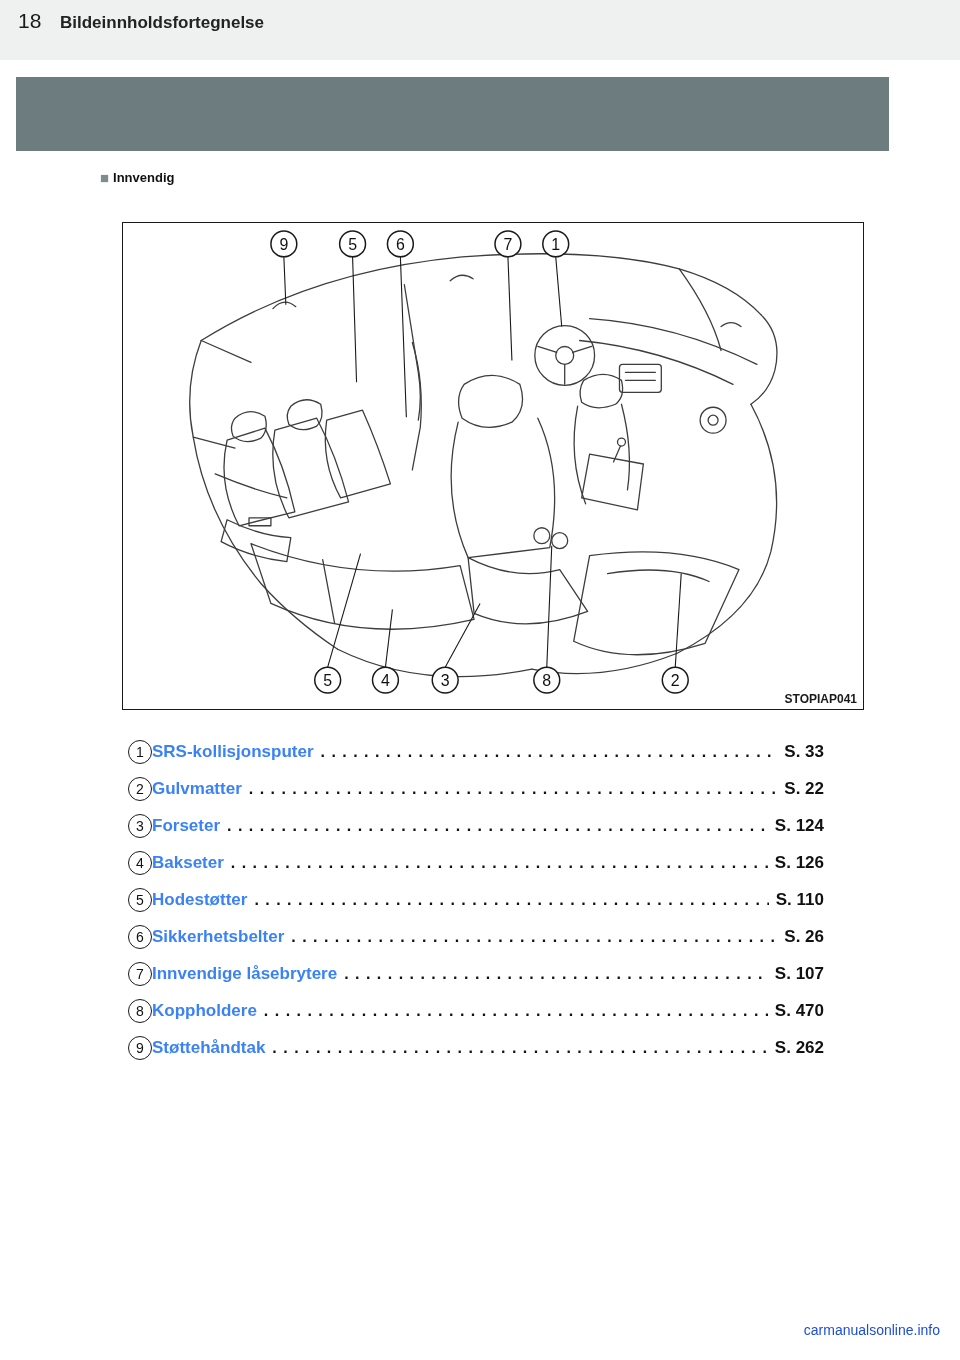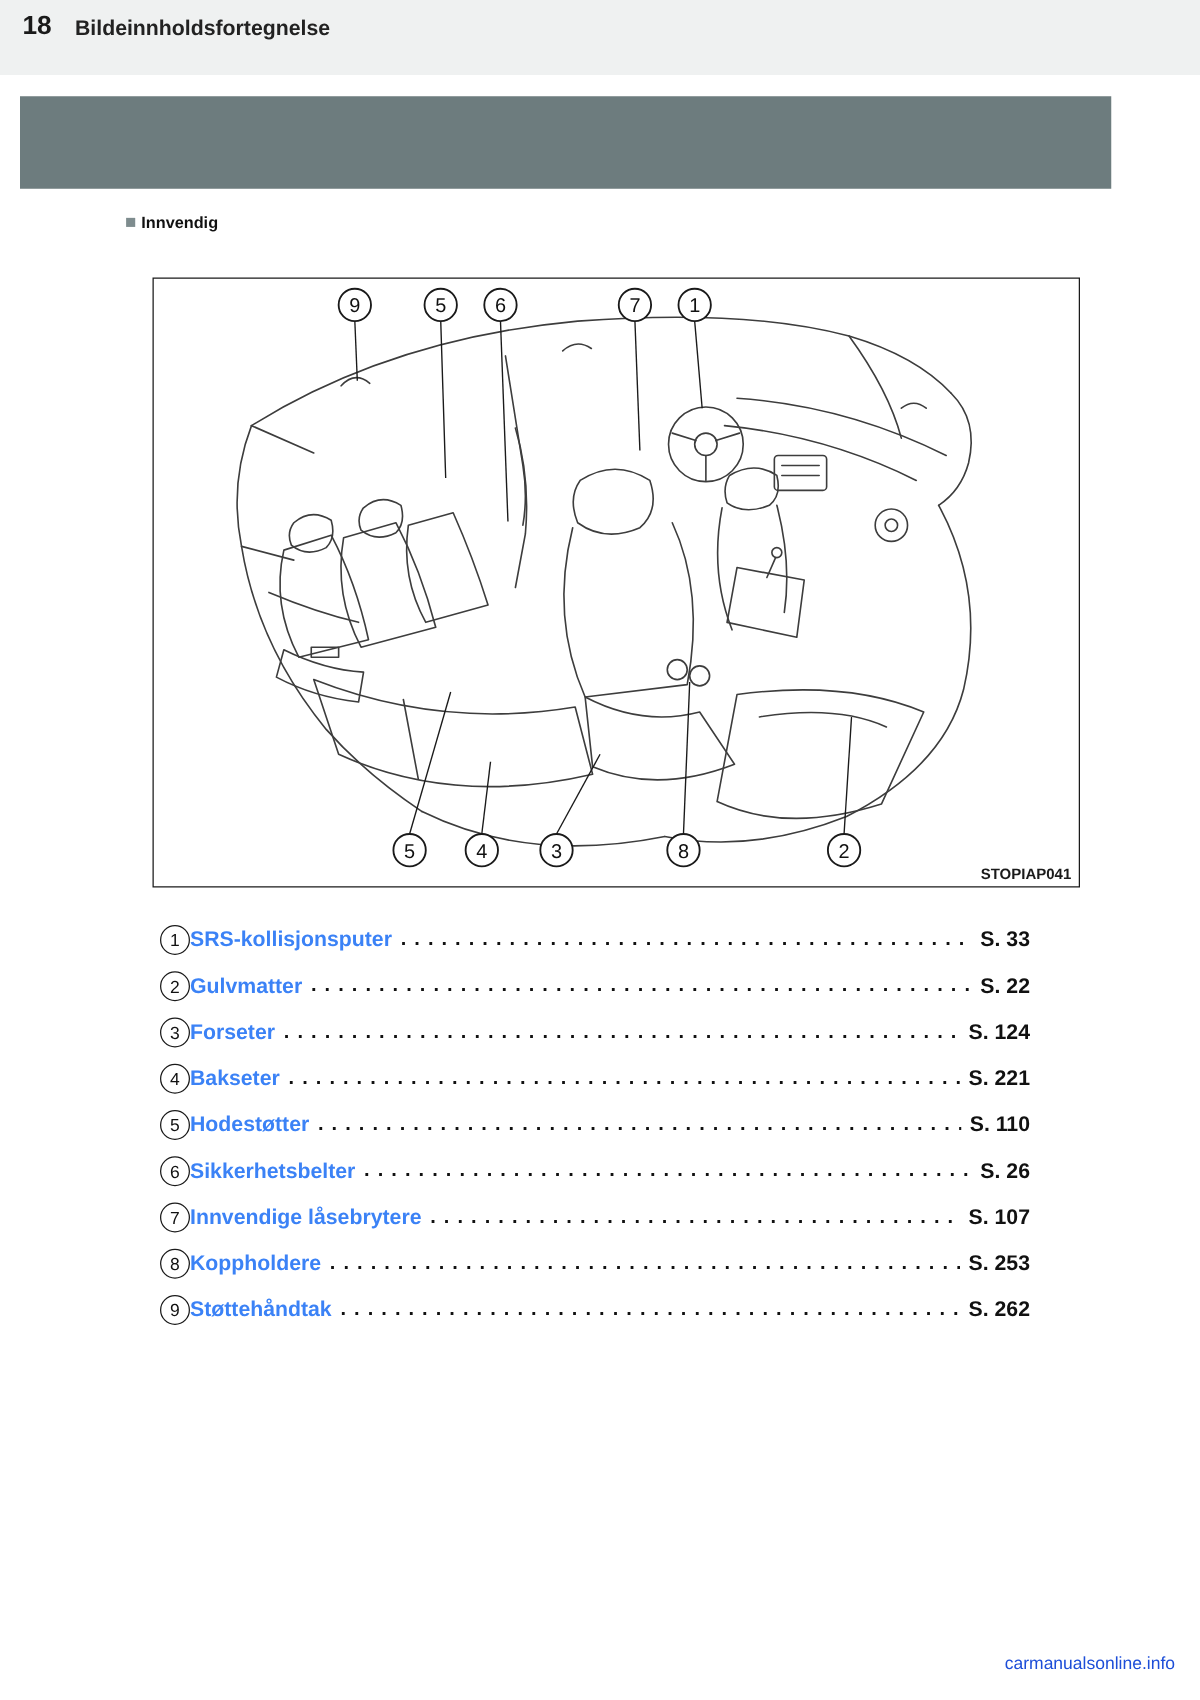--- a/index.html
+++ b/index.html
@@ -15,21 +15,21 @@
   .header-strip {
     position: absolute;
     left: 0; top: 0;
     width: 960px; height: 60px;
     background: #eff1f1;
   }
   .page-number {
     position: absolute;
     left: 18px; top: 9px;
     font-size: 21px;
-    font-weight: bold;
+    font-weight: normal;
     color: #1a1a1a;
   }
   .header-title {
     position: absolute;
     left: 60px; top: 13px;
     font-size: 17px;
     color: #222;
     font-weight: bold;
   }
   
@@ -281,21 +281,21 @@
     <div class="toc-row">
       <div class="toc-circle">3</div>
       <div class="toc-label">Forseter</div>
       <div class="toc-leader">. . . . . . . . . . . . . . . . . . . . . . . . . . . . . . . . . . . . . . . . . . . . . . . . . . . . . . . . . . . . . . . . . . . . . . . . . . . . . . . .</div>
       <div class="toc-page">S. 124</div>
     </div>
     <div class="toc-row">
       <div class="toc-circle">4</div>
       <div class="toc-label">Bakseter</div>
       <div class="toc-leader">. . . . . . . . . . . . . . . . . . . . . . . . . . . . . . . . . . . . . . . . . . . . . . . . . . . . . . . . . . . . . . . . . . . . . . . . . . . . . . . .</div>
-      <div class="toc-page">S. 221</div>
+      <div class="toc-page">S. 126</div>
     </div>
     <div class="toc-row">
       <div class="toc-circle">5</div>
       <div class="toc-label">Hodestøtter</div>
       <div class="toc-leader">. . . . . . . . . . . . . . . . . . . . . . . . . . . . . . . . . . . . . . . . . . . . . . . . . . . . . . . . . . . . . . . . . . . . . . . . . . . . . . . .</div>
       <div class="toc-page">S. 110</div>
     </div>
     <div class="toc-row">
       <div class="toc-circle">6</div>
       <div class="toc-label">Sikkerhetsbelter</div>
@@ -305,21 +305,21 @@
     <div class="toc-row">
       <div class="toc-circle">7</div>
       <div class="toc-label">Innvendige låsebrytere</div>
       <div class="toc-leader">. . . . . . . . . . . . . . . . . . . . . . . . . . . . . . . . . . . . . . . . . . . . . . . . . . . . . . . . . . . . . . . . . . . . . . . . . . . . . . . .</div>
       <div class="toc-page">S. 107</div>
     </div>
     <div class="toc-row">
       <div class="toc-circle">8</div>
       <div class="toc-label">Koppholdere</div>
       <div class="toc-leader">. . . . . . . . . . . . . . . . . . . . . . . . . . . . . . . . . . . . . . . . . . . . . . . . . . . . . . . . . . . . . . . . . . . . . . . . . . . . . . . .</div>
-      <div class="toc-page">S. 253</div>
+      <div class="toc-page">S. 470</div>
     </div>
     <div class="toc-row">
       <div class="toc-circle">9</div>
       <div class="toc-label">Støttehåndtak</div>
       <div class="toc-leader">. . . . . . . . . . . . . . . . . . . . . . . . . . . . . . . . . . . . . . . . . . . . . . . . . . . . . . . . . . . . . . . . . . . . . . . . . . . . . . . .</div>
       <div class="toc-page">S. 262</div>
     </div>
   </div>
 
   <div class="watermark">carmanualsonline.info</div>

